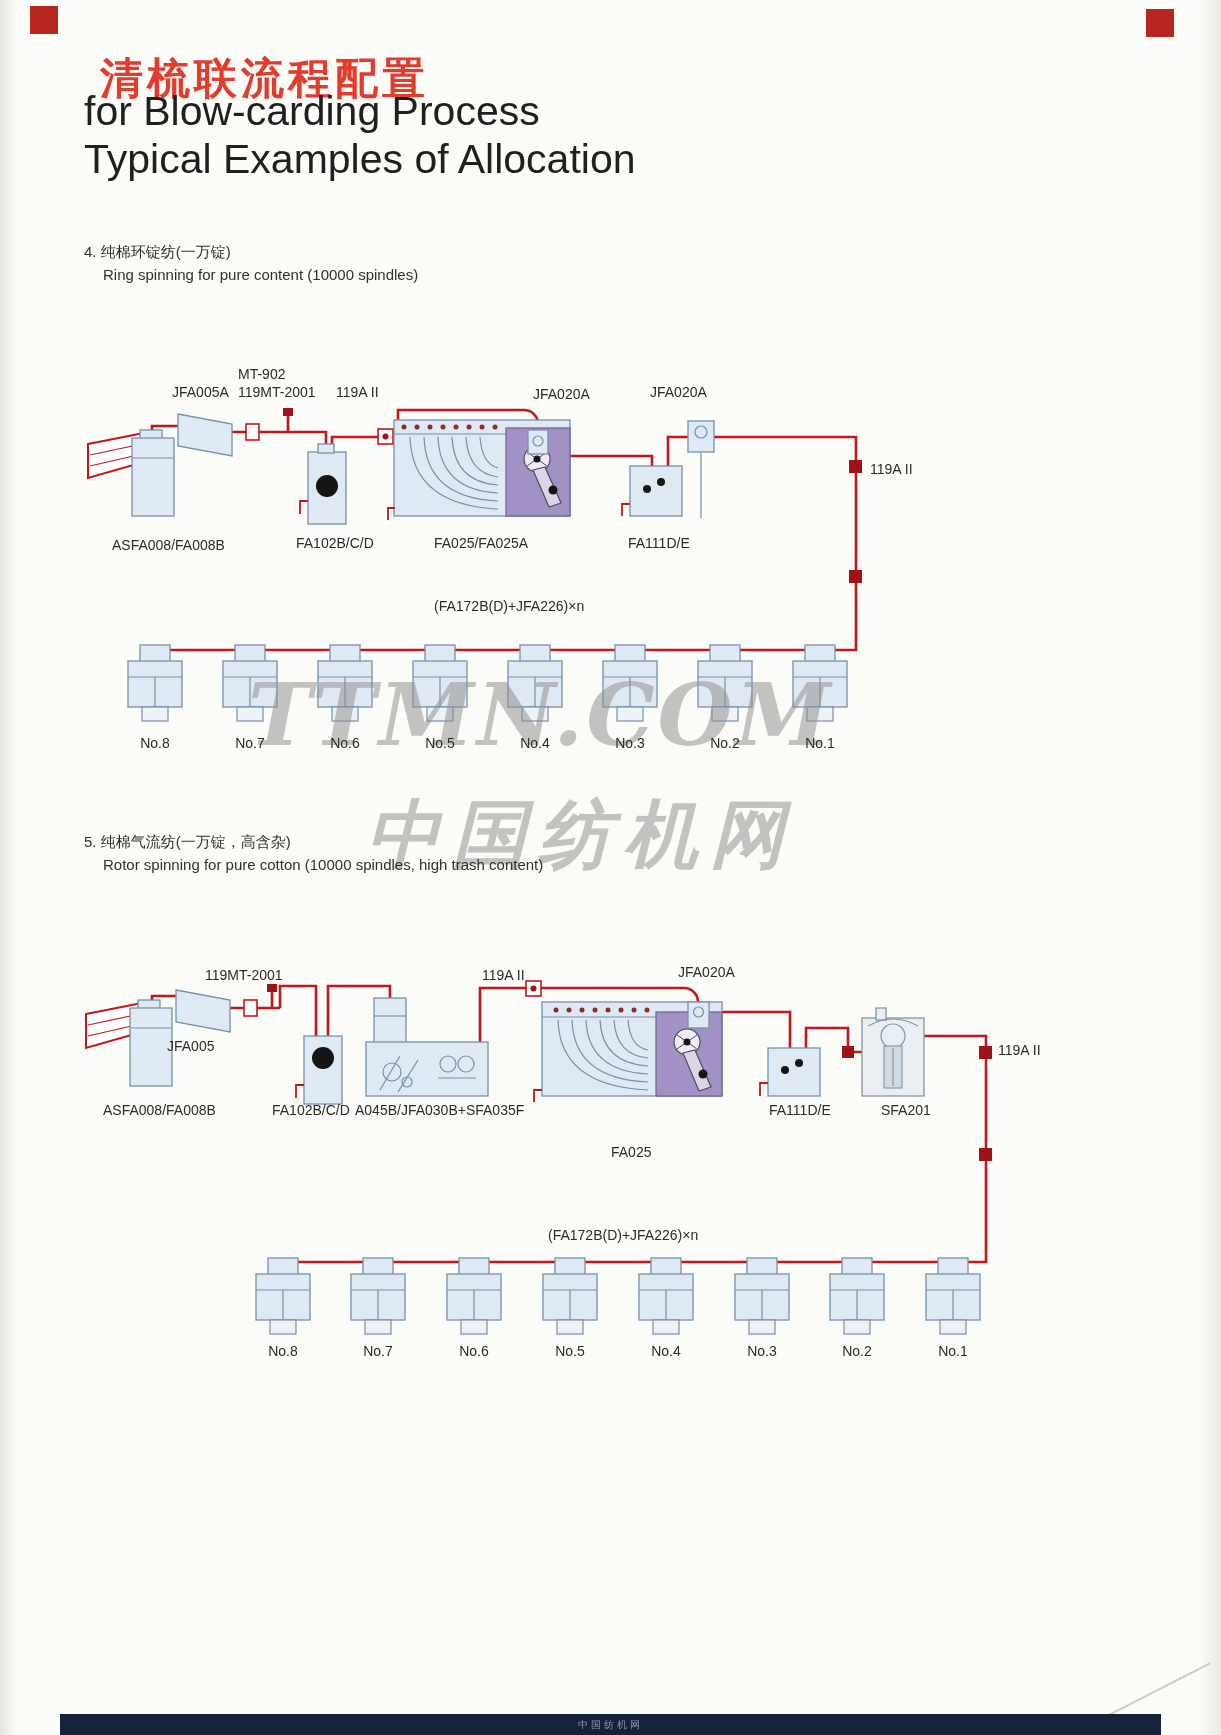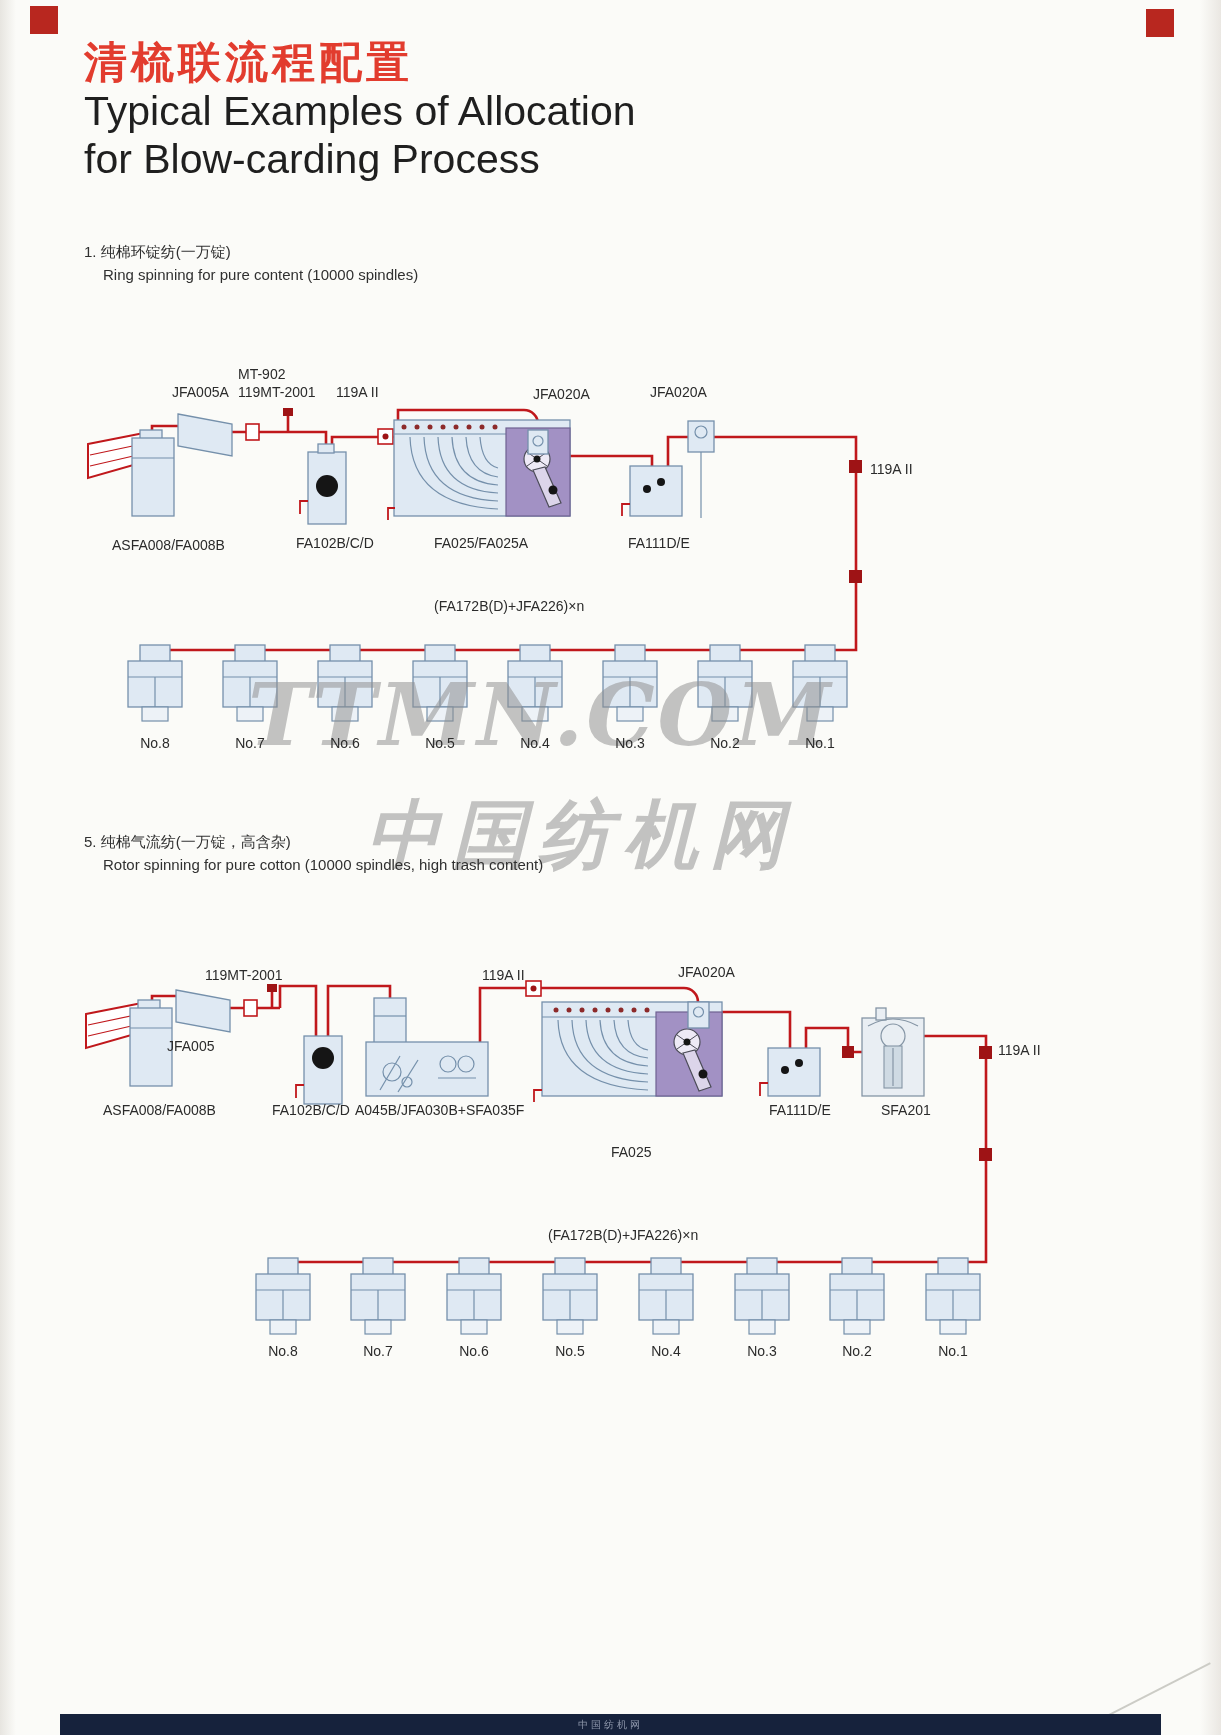--- a/index.html
+++ b/index.html
@@ -4,21 +4,21 @@
 <style>
   * { box-sizing: border-box; }
   html,body { margin:0; padding:0; background:#d8d6d2; }
   .page {
     position:relative; width:1221px; height:1735px; margin:0 auto; overflow:hidden;
     background:linear-gradient(90deg,#e7e5e0 0,#fbfbf8 16px,#fbfbf8 1200px,#eae7e2 100%);
     font-family:"Liberation Sans","DejaVu Sans",sans-serif;
   }
   .corner-sq { position:absolute; width:28px; height:28px; background:#b8271f; z-index:7; }
   .title-cn {
-    position:absolute; left:84px; top:34px; margin:0;
+    position:absolute; left:84px; top:34px; margin:16px;
     font-size:43px; font-weight:900; color:#e23c2e; letter-spacing:4px; z-index:7;
     font-family:"DejaVu Sans",sans-serif; white-space:nowrap;
   }
   .title-en {
     position:absolute; left:84px; top:88px; font-size:41px; line-height:1.16;
     color:#1f1f1f; font-weight:400; z-index:7; white-space:nowrap;
   }
   .sec-cn, .sec-en { position:absolute; font-size:15px; color:#303030; z-index:7; white-space:nowrap; }
   .lbl { position:absolute; font-size:14px; color:#2b2b2b; white-space:nowrap; z-index:7; }
   .lbl.ctr { width:64px; text-align:center; }
@@ -57,22 +57,22 @@
 </head>
 <body>
 
 <div class="page">
 
   <div class="corner-sq" style="left:30px;top:6px"></div>
   <div class="corner-sq" style="left:1146px;top:9px"></div>
 
   <h1 class="title-cn">清梳联流程配置</h1>
   <div class="title-en">
+    <div>for Blow-carding Process</div>
     <div>Typical Examples of Allocation</div>
-    <div>for Blow-carding Process</div>
   </div>
 
   <svg class="art" width="1221" height="1735" viewBox="0 0 1221 1735" xmlns="http://www.w3.org/2000/svg" xmlns:xlink="http://www.w3.org/1999/xlink">
     <defs>
       <g id="frame">
         <rect x="12" y="0" width="30" height="18" class="mf"></rect>
         <rect x="0" y="16" width="54" height="46" class="mf"></rect>
         <line x1="0" y1="32" x2="54" y2="32" class="ms"></line>
         <line x1="27" y1="32" x2="27" y2="62" class="ms"></line>
         <rect x="14" y="62" width="26" height="14" class="mf2"></rect>
@@ -286,21 +286,21 @@
         <use href="#frame" xlink:href="#frame" x="735" y="1258"></use>
         <use href="#frame" xlink:href="#frame" x="830" y="1258"></use>
         <use href="#frame" xlink:href="#frame" x="926" y="1258"></use>
       </g>
     </g>
   </svg>
 
   <div class="wm wm1">TTMN.COM</div>
   <div class="wm wm2">中国纺机网</div>
 
-  <div class="sec-cn" style="left:84px;top:243px">1. 纯棉环锭纺(一万锭)</div>
+  <div class="sec-cn" style="left:84px;top:243px">4. 纯棉环锭纺(一万锭)</div>
   <div class="sec-en" style="left:103px;top:266px">Ring spinning for pure content (10000 spindles)</div>
   <div class="sec-cn" style="left:84px;top:833px">5. 纯棉气流纺(一万锭，高含杂)</div>
   <div class="sec-en" style="left:103px;top:856px">Rotor spinning for pure cotton (10000 spindles, high trash content)</div>
 
   <div class="lbl" style="left:172px;top:384px">JFA005A</div>
   <div class="lbl" style="left:238px;top:366px">MT-902</div>
   <div class="lbl" style="left:238px;top:384px">119MT-2001</div>
   <div class="lbl" style="left:336px;top:384px">119A II</div>
   <div class="lbl" style="left:533px;top:386px">JFA020A</div>
   <div class="lbl" style="left:650px;top:384px">JFA020A</div>

